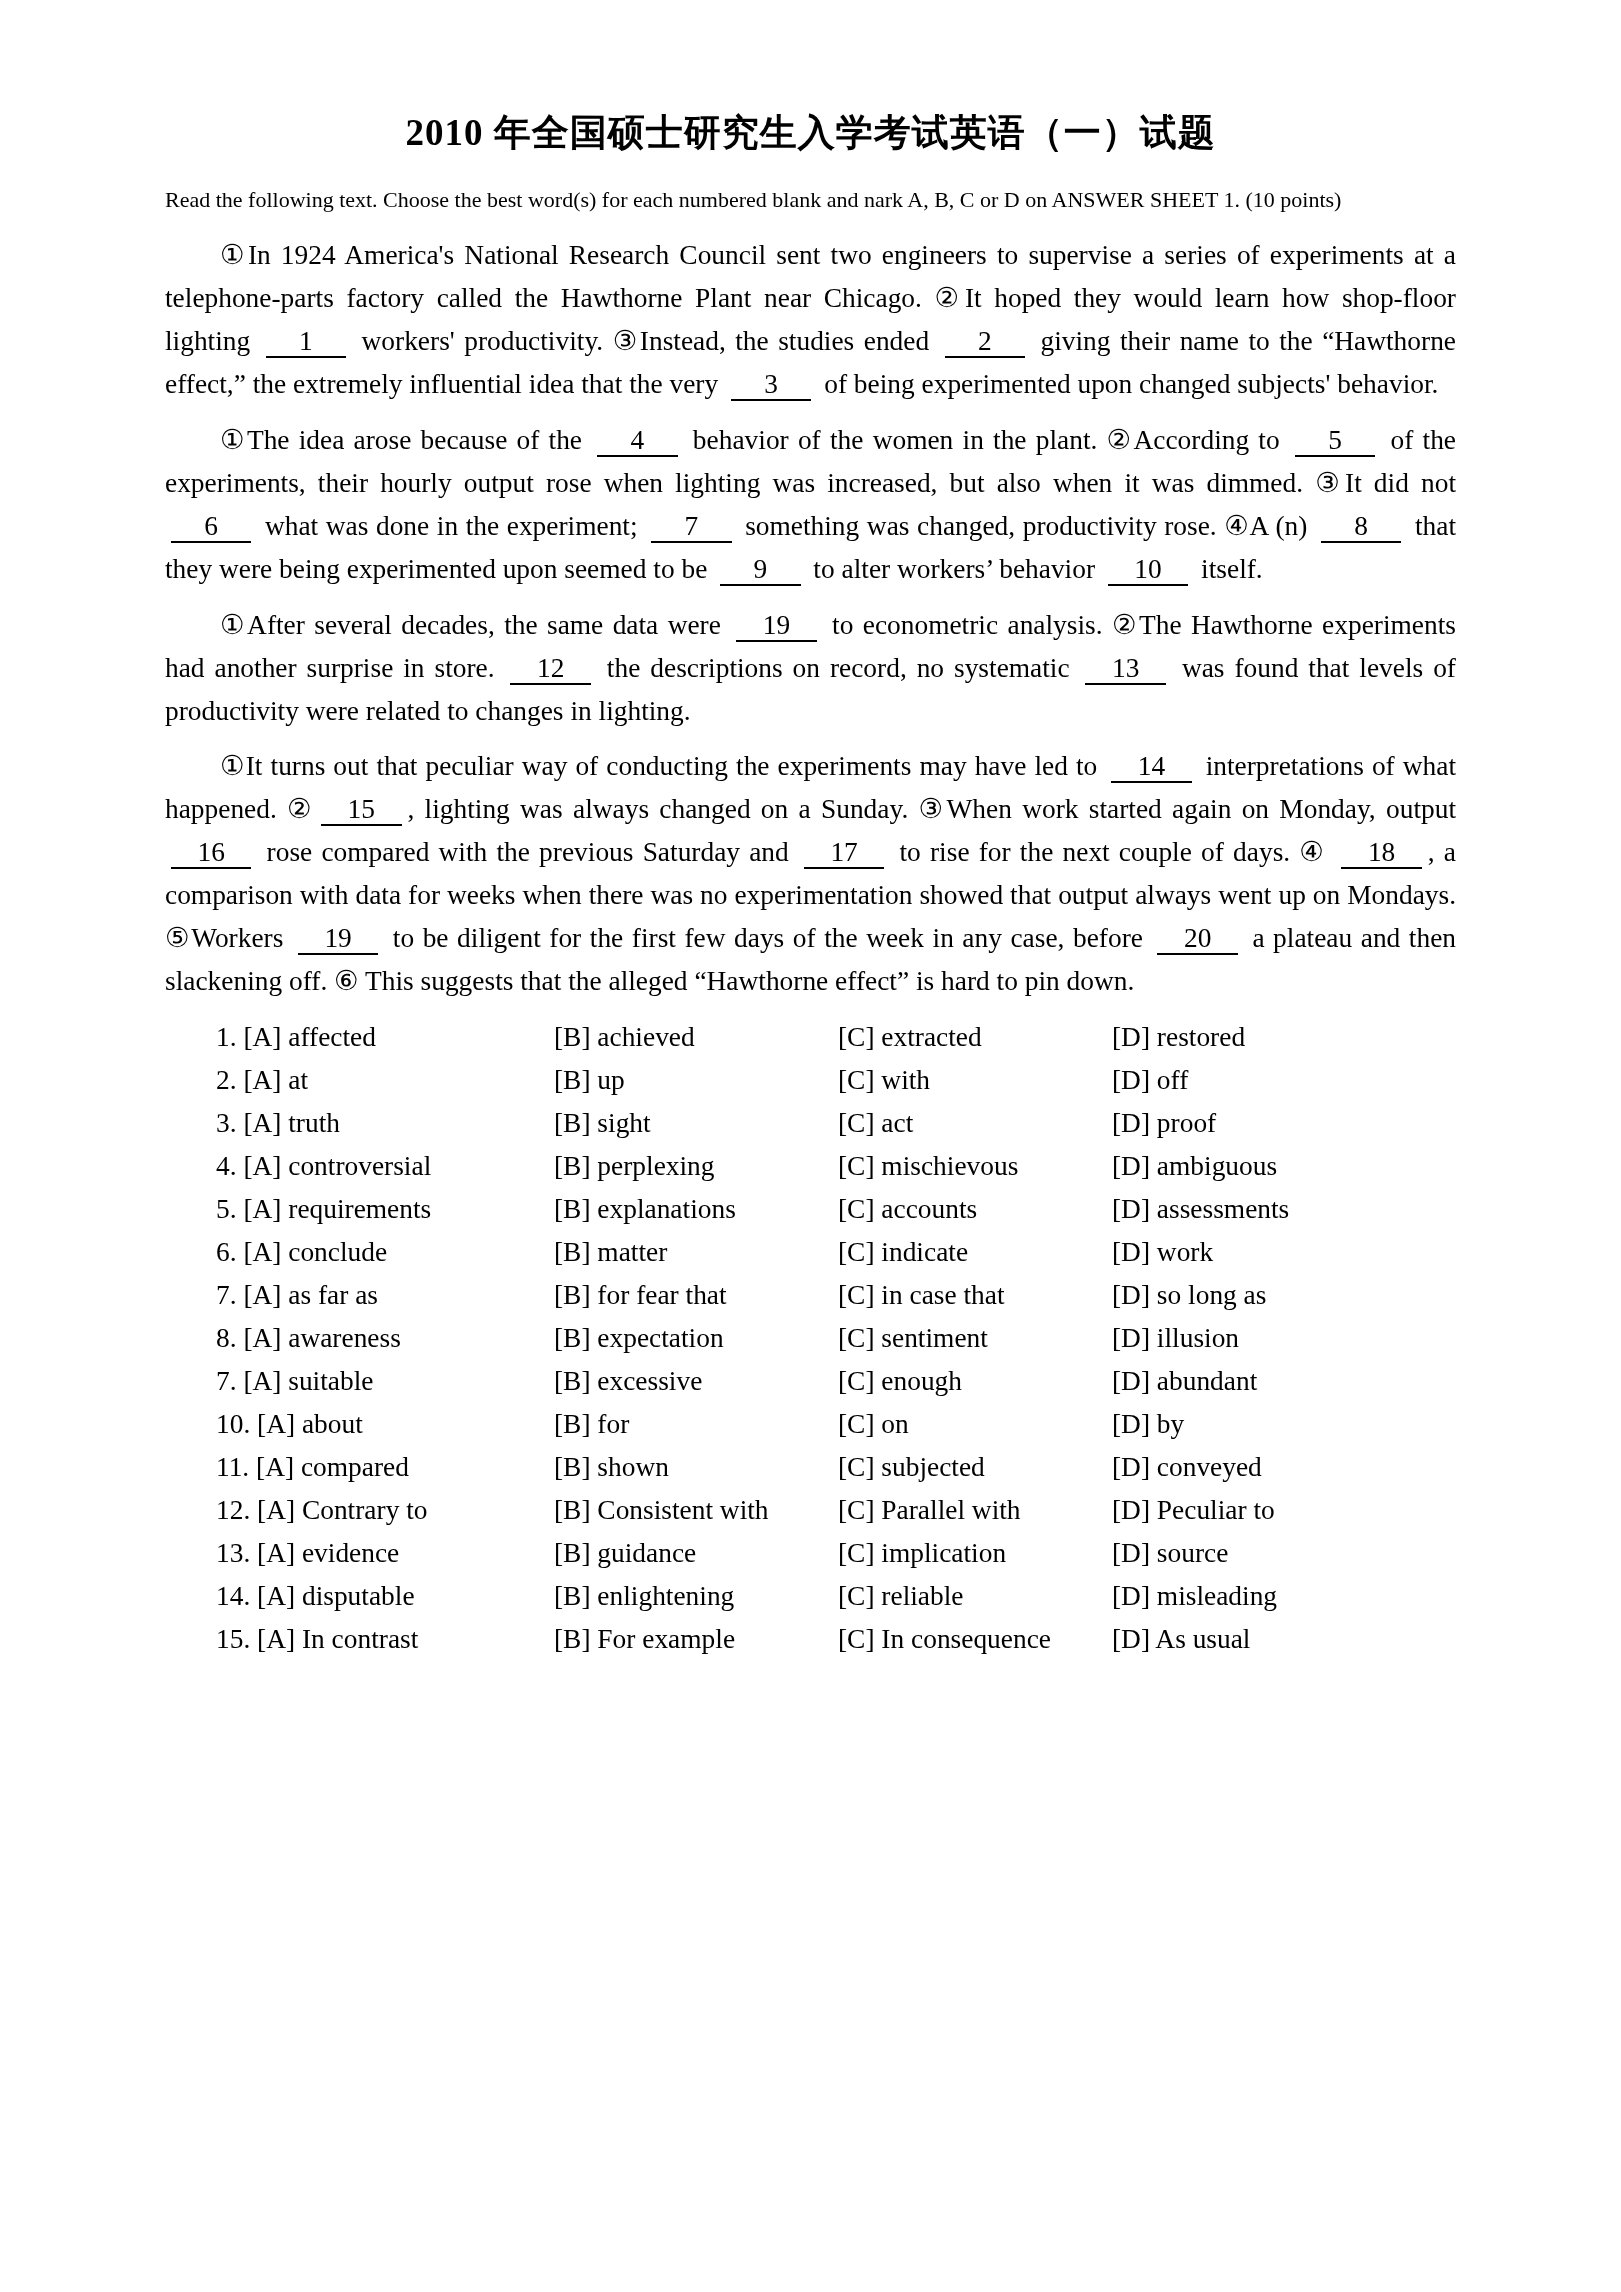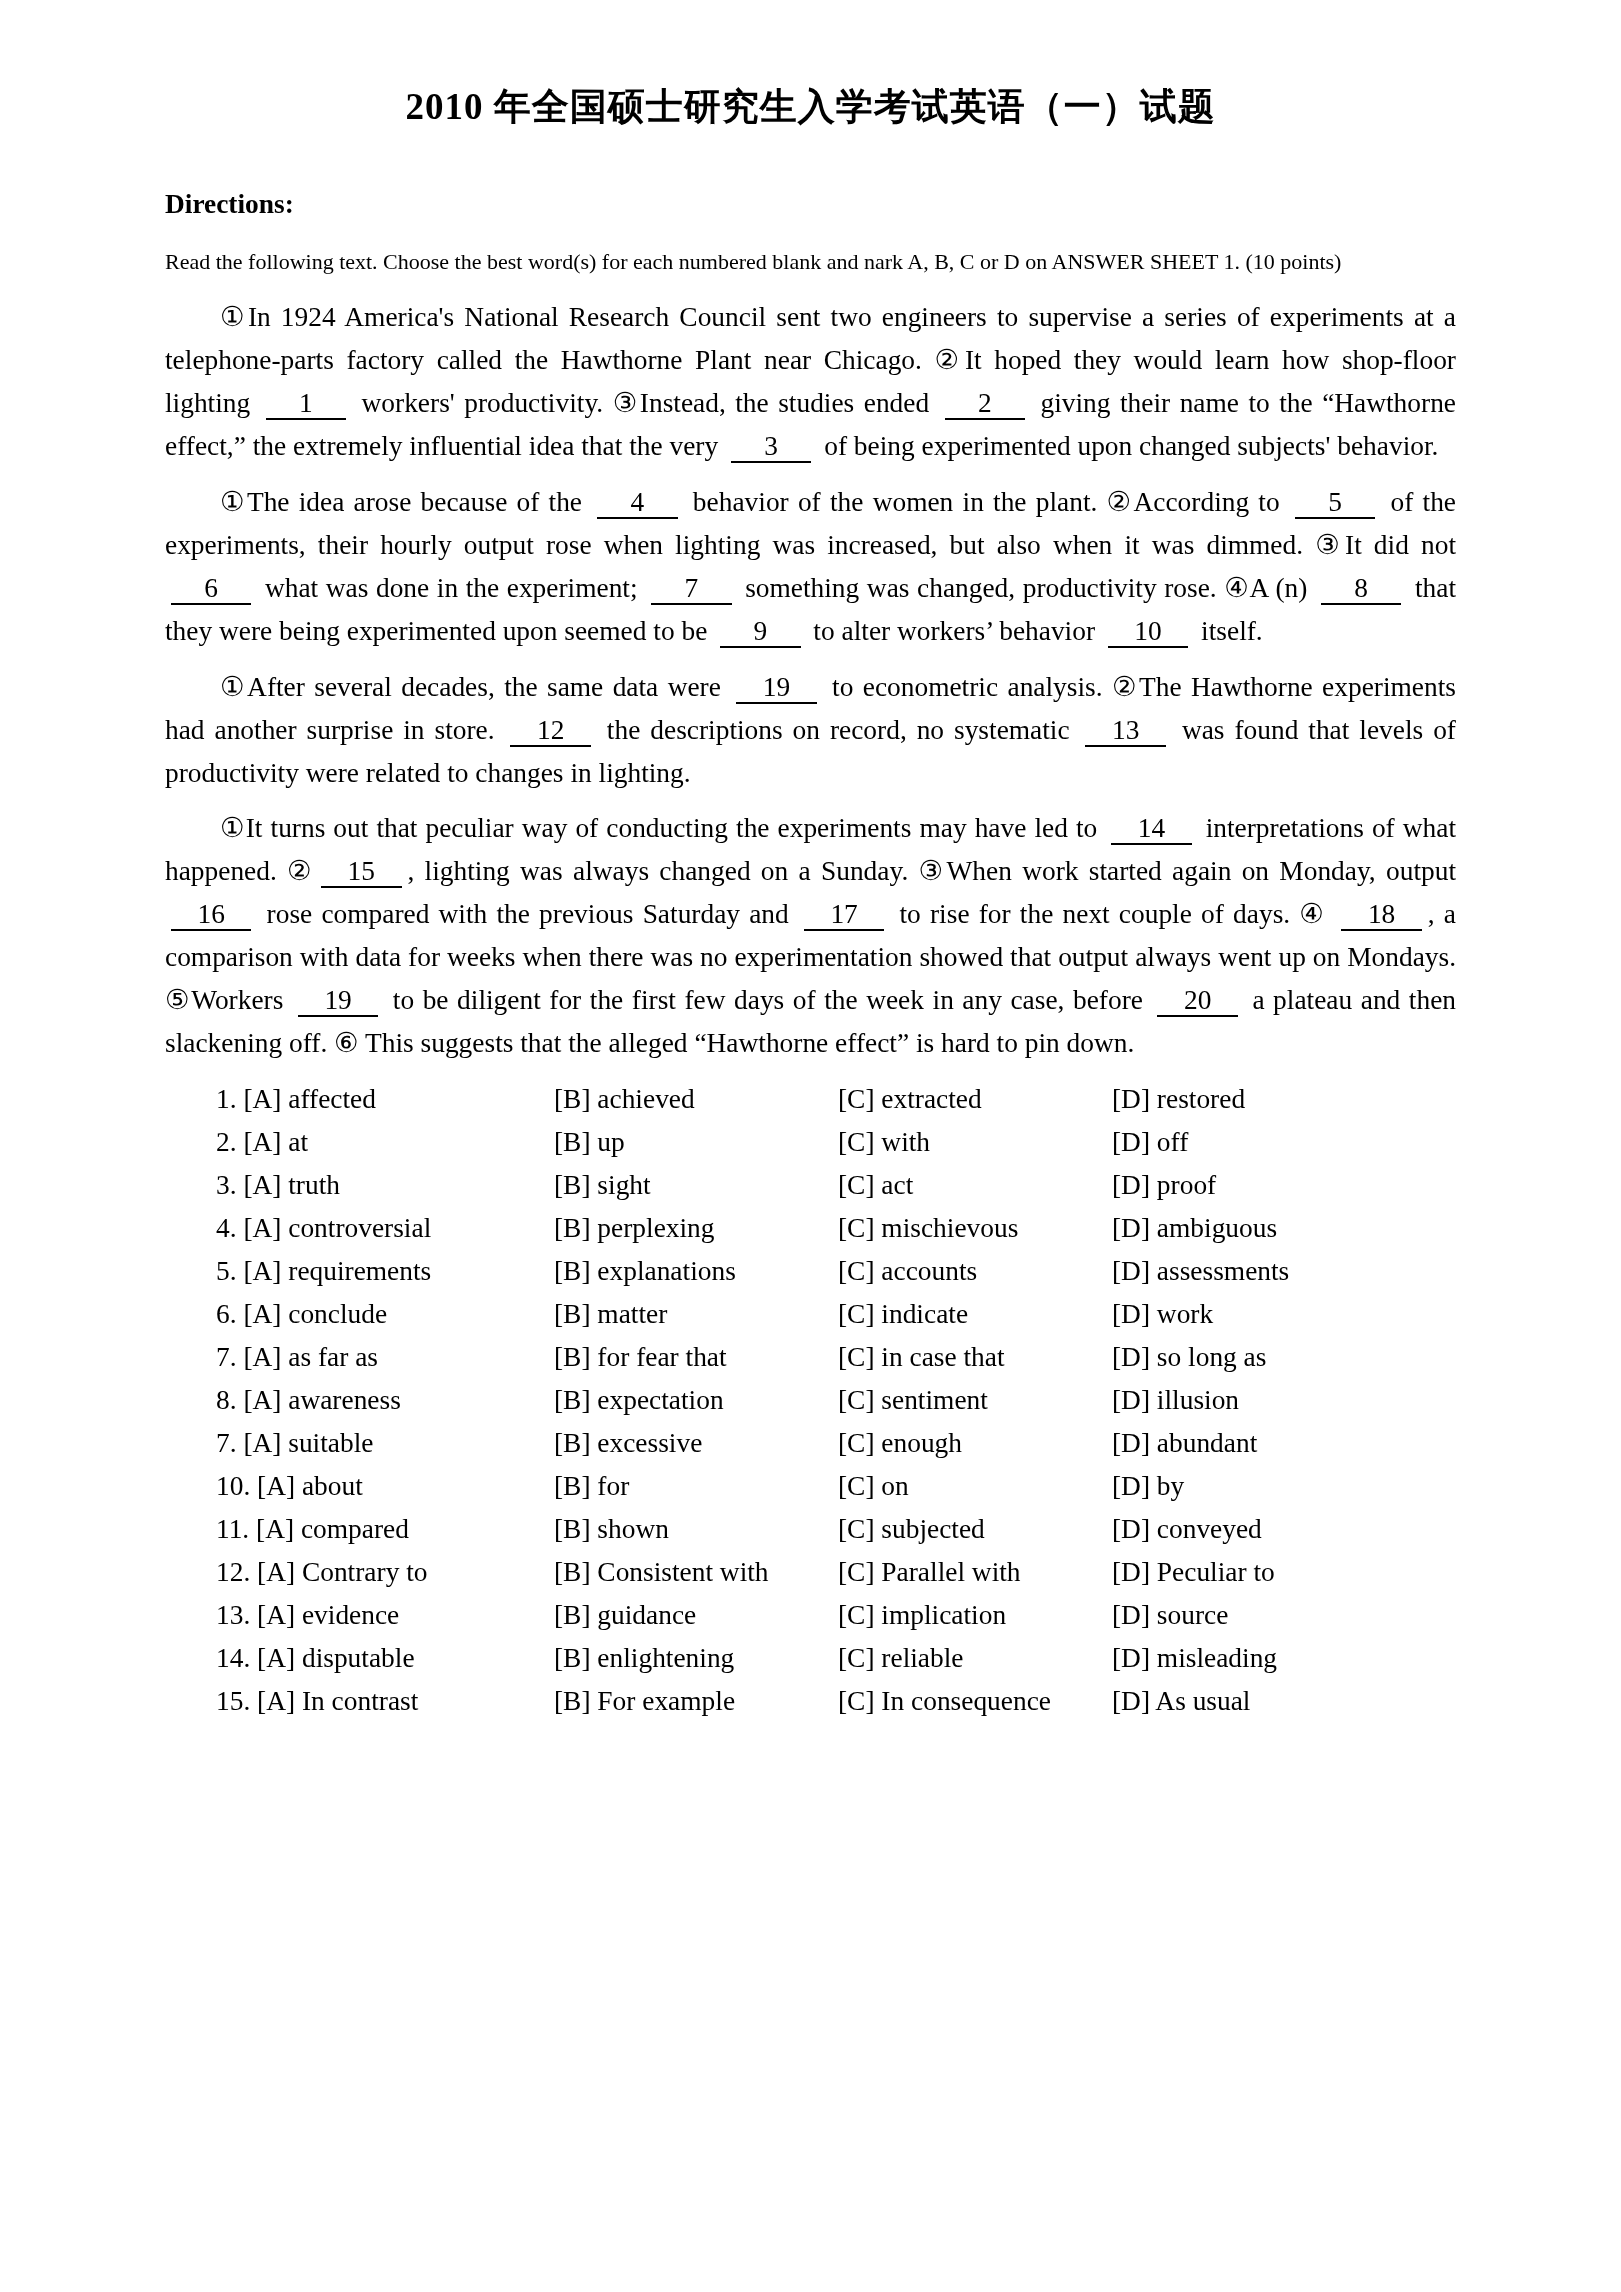--- a/index.html
+++ b/index.html
@@ -4,21 +4,21 @@
 <style>
   html, body { margin: 0; padding: 0; background: #ffffff; }
   .page {
     position: relative;
     width: 1621px;
     height: 2293px;
     background: #ffffff;
     color: #000000;
     font-family: "Liberation Serif", "DejaVu Serif", serif;
     box-sizing: border-box;
-    padding-top: 82px;
+    padding-top: 108px;
     overflow: hidden;
   }
   .content { margin: 0 165px; }
   .doc-title {
     font-size: 37px;
     font-weight: bold;
     text-align: center;
     margin: 0;
     letter-spacing: 1px;
   }
@@ -66,21 +66,20 @@
     font-family: Liberation Serif, serif;
   }
   .opt-cell { white-space: nowrap; overflow: hidden; }
 </style>
 </head>
 <body>
 
 <div class="page">
   <h1 class="doc-title">2010 年全国硕士研究生入学考试英语（一）试题</h1>
   <div class="content">
-    <p class="directions-label">Directions:</p>
     <p class="directions-text">Read the following text. Choose the best word(s) for each numbered blank and nark A, B, C or D on ANSWER SHEET 1. (10 points)</p>
     <div id="passage">
         <p class="body-par">①In 1924 America's National Research Council sent two engineers to supervise a series of experiments at a telephone-parts factory called the Hawthorne Plant near Chicago. ②It hoped they would learn how shop-floor lighting <span class="blank">1</span> workers' productivity. ③Instead, the studies ended <span class="blank">2</span> giving their name to the “Hawthorne effect,” the extremely influential idea that the very <span class="blank">3</span> of being experimented upon changed subjects' behavior.</p>
         <p class="body-par">①The idea arose because of the <span class="blank">4</span> behavior of the women in the plant. ②According to <span class="blank">5</span> of the experiments, their hourly output rose when lighting was increased, but also when it was dimmed. ③It did not <span class="blank">6</span> what was done in the experiment; <span class="blank">7</span> something was changed, productivity rose. ④A (n) <span class="blank">8</span> that they were being experimented upon seemed to be <span class="blank">9</span> to alter workers’ behavior <span class="blank">10</span> itself.</p>
         <p class="body-par">①After several decades, the same data were <span class="blank">19</span> to econometric analysis. ②The Hawthorne experiments had another surprise in store. <span class="blank">12</span> the descriptions on record, no systematic <span class="blank">13</span> was found that levels of productivity were related to changes in lighting.</p>
         <p class="body-par">①It turns out that peculiar way of conducting the experiments may have led to <span class="blank">14</span> interpretations of what happened. ②<span class="blank">15</span>, lighting was always changed on a Sunday. ③When work started again on Monday, output <span class="blank">16</span> rose compared with the previous Saturday and <span class="blank">17</span> to rise for the next couple of days. ④ <span class="blank">18</span>, a comparison with data for weeks when there was no experimentation showed that output always went up on Mondays. ⑤Workers <span class="blank">19</span> to be diligent for the first few days of the week in any case, before <span class="blank">20</span> a plateau and then slackening off. ⑥ This suggests that the alleged “Hawthorne effect” is hard to pin down.</p>
       </div>
     <div id="options" class="options-grid">
         <div class="opt-cell">1. [A] affected</div>
         <div class="opt-cell">[B] achieved</div>

